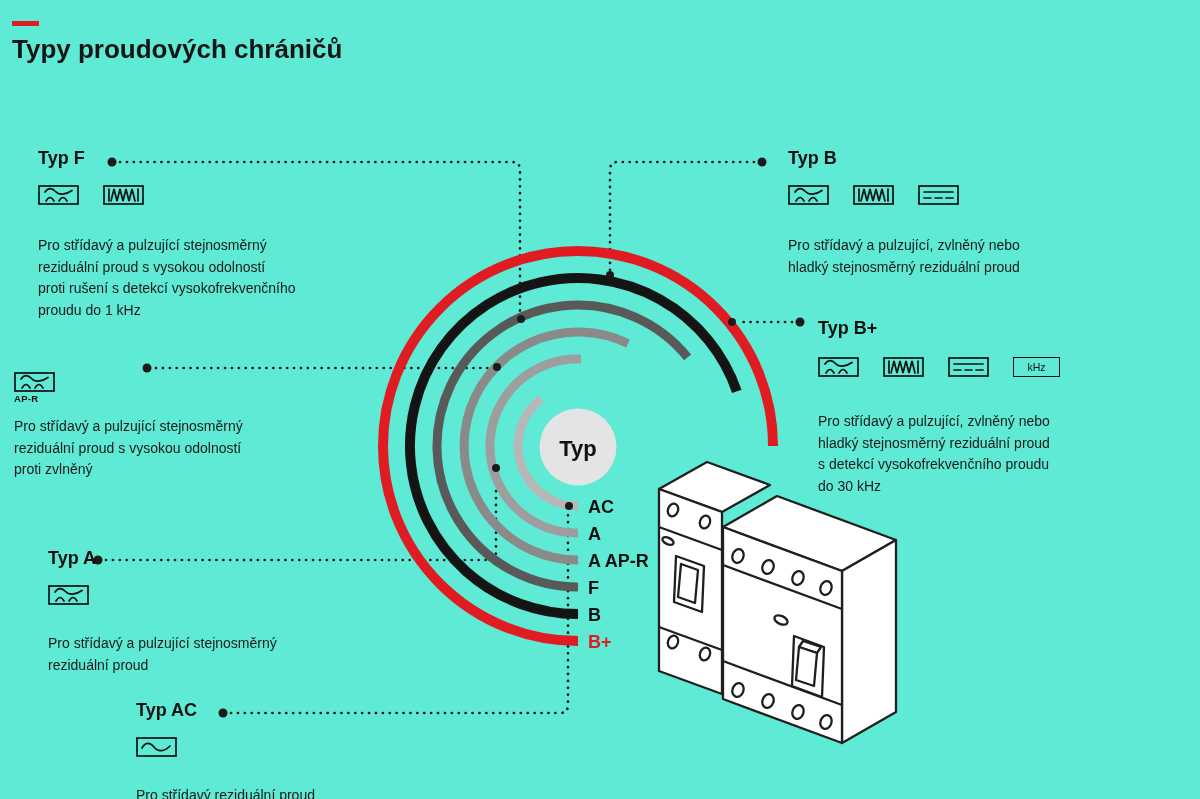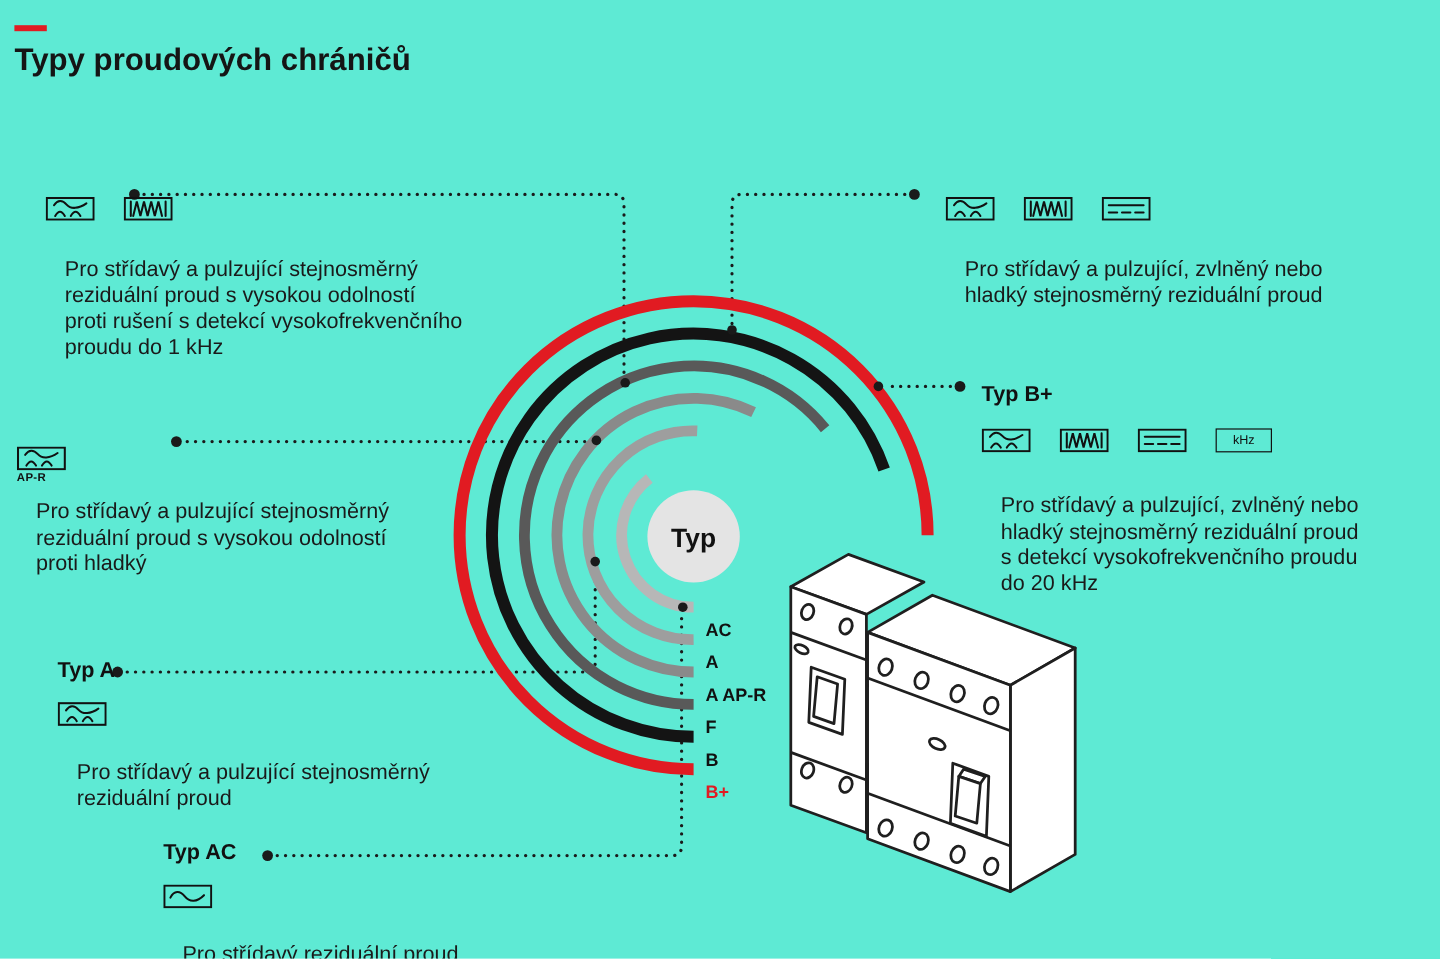--- a/index.html
+++ b/index.html
@@ -13,24 +13,24 @@
   .section{position:absolute;width:430px;}
   .sec-title{margin:0;font-size:18px;font-weight:700;color:#111;}
   .icon-row{display:flex;align-items:flex-start;gap:24px;margin-top:16px;height:34px;}
   .wave-box{display:block;}
   .icon-stack{}
   .icon-caption{font-size:9.5px;font-weight:700;color:#111;margin-top:1px;letter-spacing:.3px;}
   .khz-box{
     display:flex;align-items:center;justify-content:center;box-sizing:border-box;
     width:47px;height:20px;border:1.6px solid #111;font-size:10.5px;font-weight:400;color:#111;
   }
-  .sec-text{margin:16px;font-size:18px;line-height:21.6px;color:#1a1a1a;}
+  .sec-text{margin:0;font-size:14px;line-height:21.6px;color:#1a1a1a;}
   .sec-text span{display:block;}
   .m-f  .sec-text{margin-top:16px;}
-  .ring-label{position:absolute;left:588px;font-size:15px;font-weight:700;color:#111;white-space:nowrap;margin-top:20px;}
+  .ring-label{position:absolute;left:588px;font-size:18px;font-weight:700;color:#111;white-space:nowrap;}
   .ring-label.red{color:#e11b22;}
   .hub-label{position:absolute;left:548px;top:436px;width:60px;text-align:center;font-size:22px;font-weight:700;color:#111;}
   .dotted{fill:none;stroke:#1a1a1a;stroke-width:2.7;stroke-linecap:round;stroke-dasharray:0.1 6.8;}
   .arc{fill:none;stroke-linecap:butt;}
   .device path,.device ellipse{fill:#ffffff;stroke:#1f1f1f;stroke-width:2.3;stroke-linejoin:round;}
   .wv{fill:none;stroke:#111;stroke-width:1.7;stroke-linecap:round;}
   .wvbox{fill:none;stroke:#111;stroke-width:1.7;}
 </style>
 </head>
 <body>
@@ -108,20 +108,21 @@
   <div class="hub-label">Typ</div>
 
   <div class="ring-label" style="top:497px;">AC</div>
   <div class="ring-label" style="top:524px;">A</div>
   <div class="ring-label" style="top:551px;">A AP-R</div>
   <div class="ring-label" style="top:578px;">F</div>
   <div class="ring-label" style="top:605px;">B</div>
   <div class="ring-label red" style="top:632px;">B+</div>
 
   <div class="section m-f" style="left:38px;top:148px;">
+    <h2 class="sec-title">Typ F</h2>
     <div class="icon-row">
       <svg class="wave-box" width="41" height="20" viewBox="0 0 41 20">
         <rect class="wvbox" x="1" y="1" width="39" height="18"></rect>
         <path class="wv" d="M7 7 C10 2.5 14 2.5 17.5 6.5 C21 10.5 27.5 10 34 5.5"></path>
         <path class="wv" d="M8 16 Q12 9 16 16 M21 16 Q25 9 29 16"></path>
       </svg>
       <svg class="wave-box" width="41" height="20" viewBox="0 0 41 20">
         <rect class="wvbox" x="1" y="1" width="39" height="18"></rect>
         <path class="wv" d="M6 4 V16 M35 4 V16 M8 16 L11 4 L14 16 L17 4 L20 16 L23 4 L26 16 L29 4 L32 16"></path>
       </svg>
@@ -141,21 +142,21 @@
           <rect class="wvbox" x="1" y="1" width="39" height="18"></rect>
           <path class="wv" d="M7 7 C10 2.5 14 2.5 17.5 6.5 C21 10.5 27.5 10 34 5.5"></path>
           <path class="wv" d="M8 16 Q12 9 16 16 M21 16 Q25 9 29 16"></path>
         </svg>
         <div class="icon-caption">AP-R</div>
       </div>
     </div>
     <p class="sec-text" style="margin-top:10px;">
       <span>Pro střídavý a pulzující stejnosměrný</span>
       <span>reziduální proud s vysokou odolností</span>
-      <span>proti hladký</span>
+      <span>proti zvlněný</span>
     </p>
   </div>
 
   <div class="section" style="left:48px;top:548px;">
     <h2 class="sec-title">Typ A</h2>
     <div class="icon-row">
       <svg class="wave-box" width="41" height="20" viewBox="0 0 41 20">
         <rect class="wvbox" x="1" y="1" width="39" height="18"></rect>
         <path class="wv" d="M7 7 C10 2.5 14 2.5 17.5 6.5 C21 10.5 27.5 10 34 5.5"></path>
         <path class="wv" d="M8 16 Q12 9 16 16 M21 16 Q25 9 29 16"></path>
@@ -174,20 +175,21 @@
         <rect class="wvbox" x="1" y="1" width="39" height="18"></rect>
         <path class="wv" d="M6 11 C9 5 14 5 18 10 C22 15 28 15 34 9"></path>
       </svg>
     </div>
     <p class="sec-text" style="margin-top:14px;">
       <span>Pro střídavý reziduální proud</span>
     </p>
   </div>
 
   <div class="section m-f" style="left:788px;top:148px;width:400px;">
+    <h2 class="sec-title">Typ B</h2>
     <div class="icon-row">
       <svg class="wave-box" width="41" height="20" viewBox="0 0 41 20">
         <rect class="wvbox" x="1" y="1" width="39" height="18"></rect>
         <path class="wv" d="M7 7 C10 2.5 14 2.5 17.5 6.5 C21 10.5 27.5 10 34 5.5"></path>
         <path class="wv" d="M8 16 Q12 9 16 16 M21 16 Q25 9 29 16"></path>
       </svg>
       <svg class="wave-box" width="41" height="20" viewBox="0 0 41 20">
         <rect class="wvbox" x="1" y="1" width="39" height="18"></rect>
         <path class="wv" d="M6 4 V16 M35 4 V16 M8 16 L11 4 L14 16 L17 4 L20 16 L23 4 L26 16 L29 4 L32 16"></path>
       </svg>
@@ -219,17 +221,17 @@
         <path class="wv" d="M6 7 H35 M6 13 H13 M17 13 H24 M28 13 H35"></path>
       </svg>
       <div class="khz-box">
         <span>kHz</span>
       </div>
     </div>
     <p class="sec-text" style="margin-top:20px;">
       <span>Pro střídavý a pulzující, zvlněný nebo</span>
       <span>hladký stejnosměrný reziduální proud</span>
       <span>s detekcí vysokofrekvenčního proudu</span>
-      <span>do 20 kHz</span>
+      <span>do 30 kHz</span>
     </p>
   </div>
 
 </div>
 
 </body></html>

